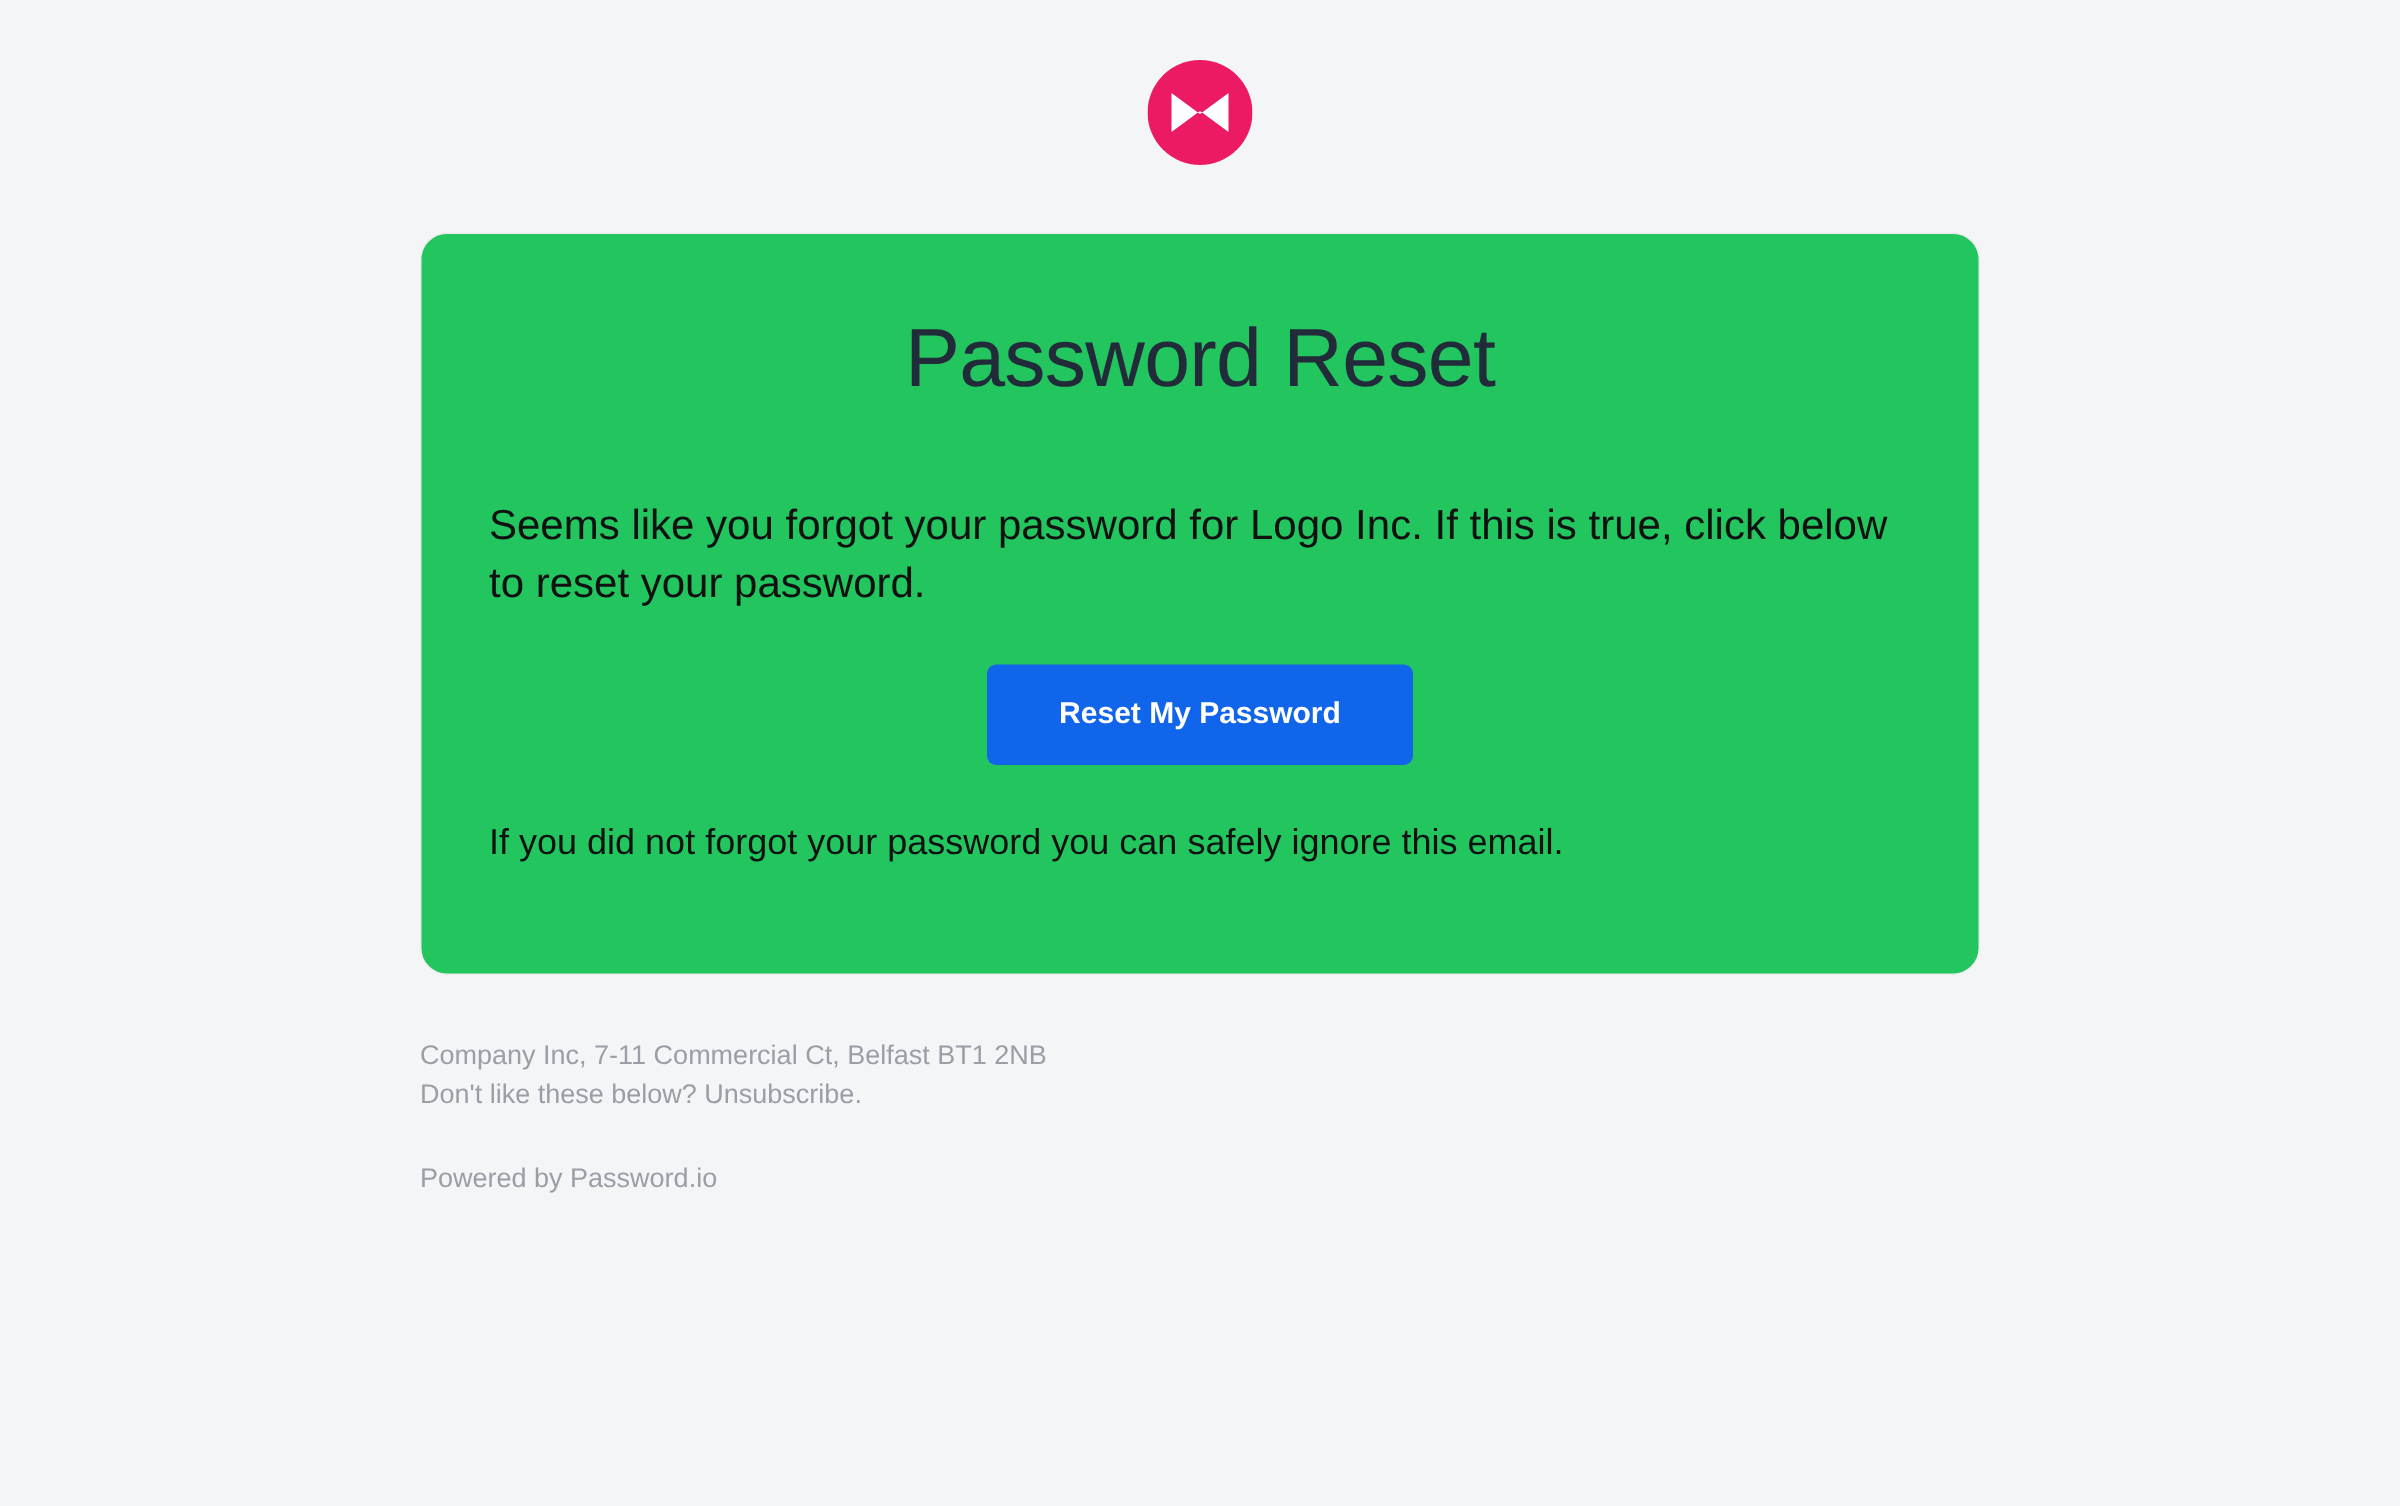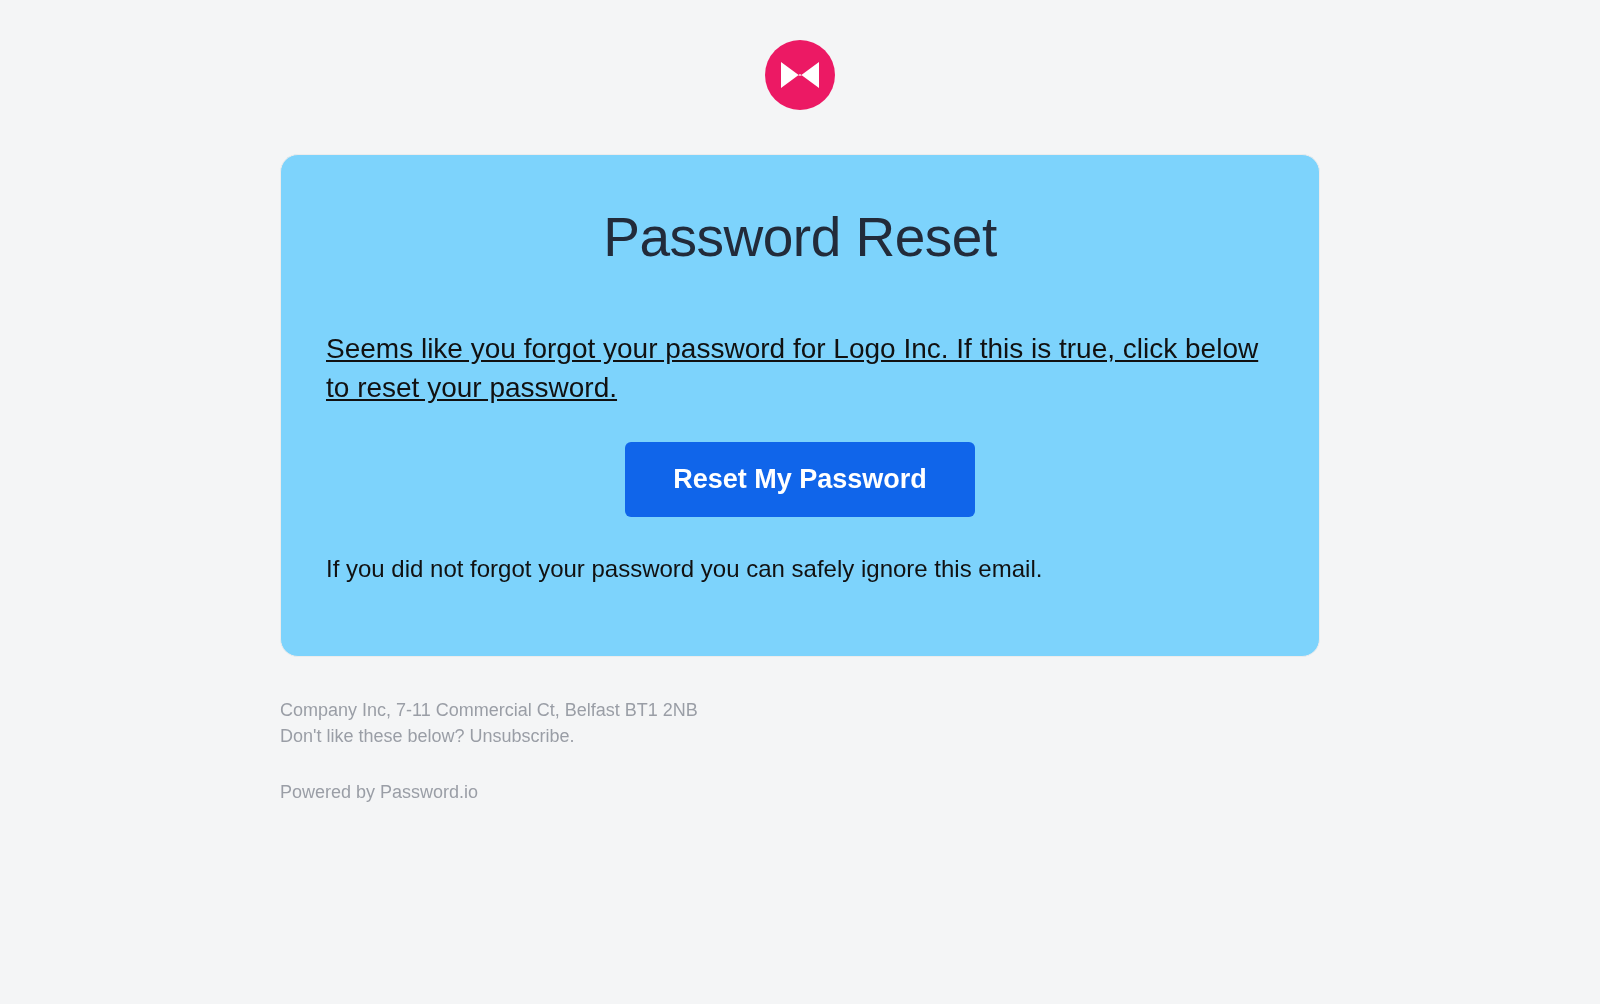--- a/index.html
+++ b/index.html
@@ -19,50 +19,49 @@
       margin: 0 auto;
     }
     .logo-container {
       text-align: center;
       margin-bottom: 40px;
     }
     .logo {
       display: inline-block;
     }
     .card {
-      background-color: #7dd3fc;
+      background-color: #22c55e;
       border-radius: 18px;
       border: 1px solid #ececec;
       padding: 50px 45px 70px 45px;
       margin-bottom: 40px;
     }
     .title {
       font-size: 55px;
       font-weight: 400;
       color: #222b3a;
       text-align: center;
       margin-bottom: 60px;
       letter-spacing: -0.5px;
     }
     .body-text {
       font-size: 28px;
       color: #111111;
       line-height: 1.4;
       margin-bottom: 12px;
-      text-decoration: underline;
     }
     .button-container {
       text-align: center;
       margin: 35px 0 35px 0;
     }
     .reset-button {
       display: inline-block;
       background-color: #1065ea;
       color: #ffffff;
-      font-size: 27px;
+      font-size: 20px;
       font-weight: 700;
       padding: 22px 48px;
       border-radius: 6px;
       border: none;
       cursor: pointer;
       text-decoration: none;
     }
     .ignore-text {
       font-size: 24px;
       color: #111111;

